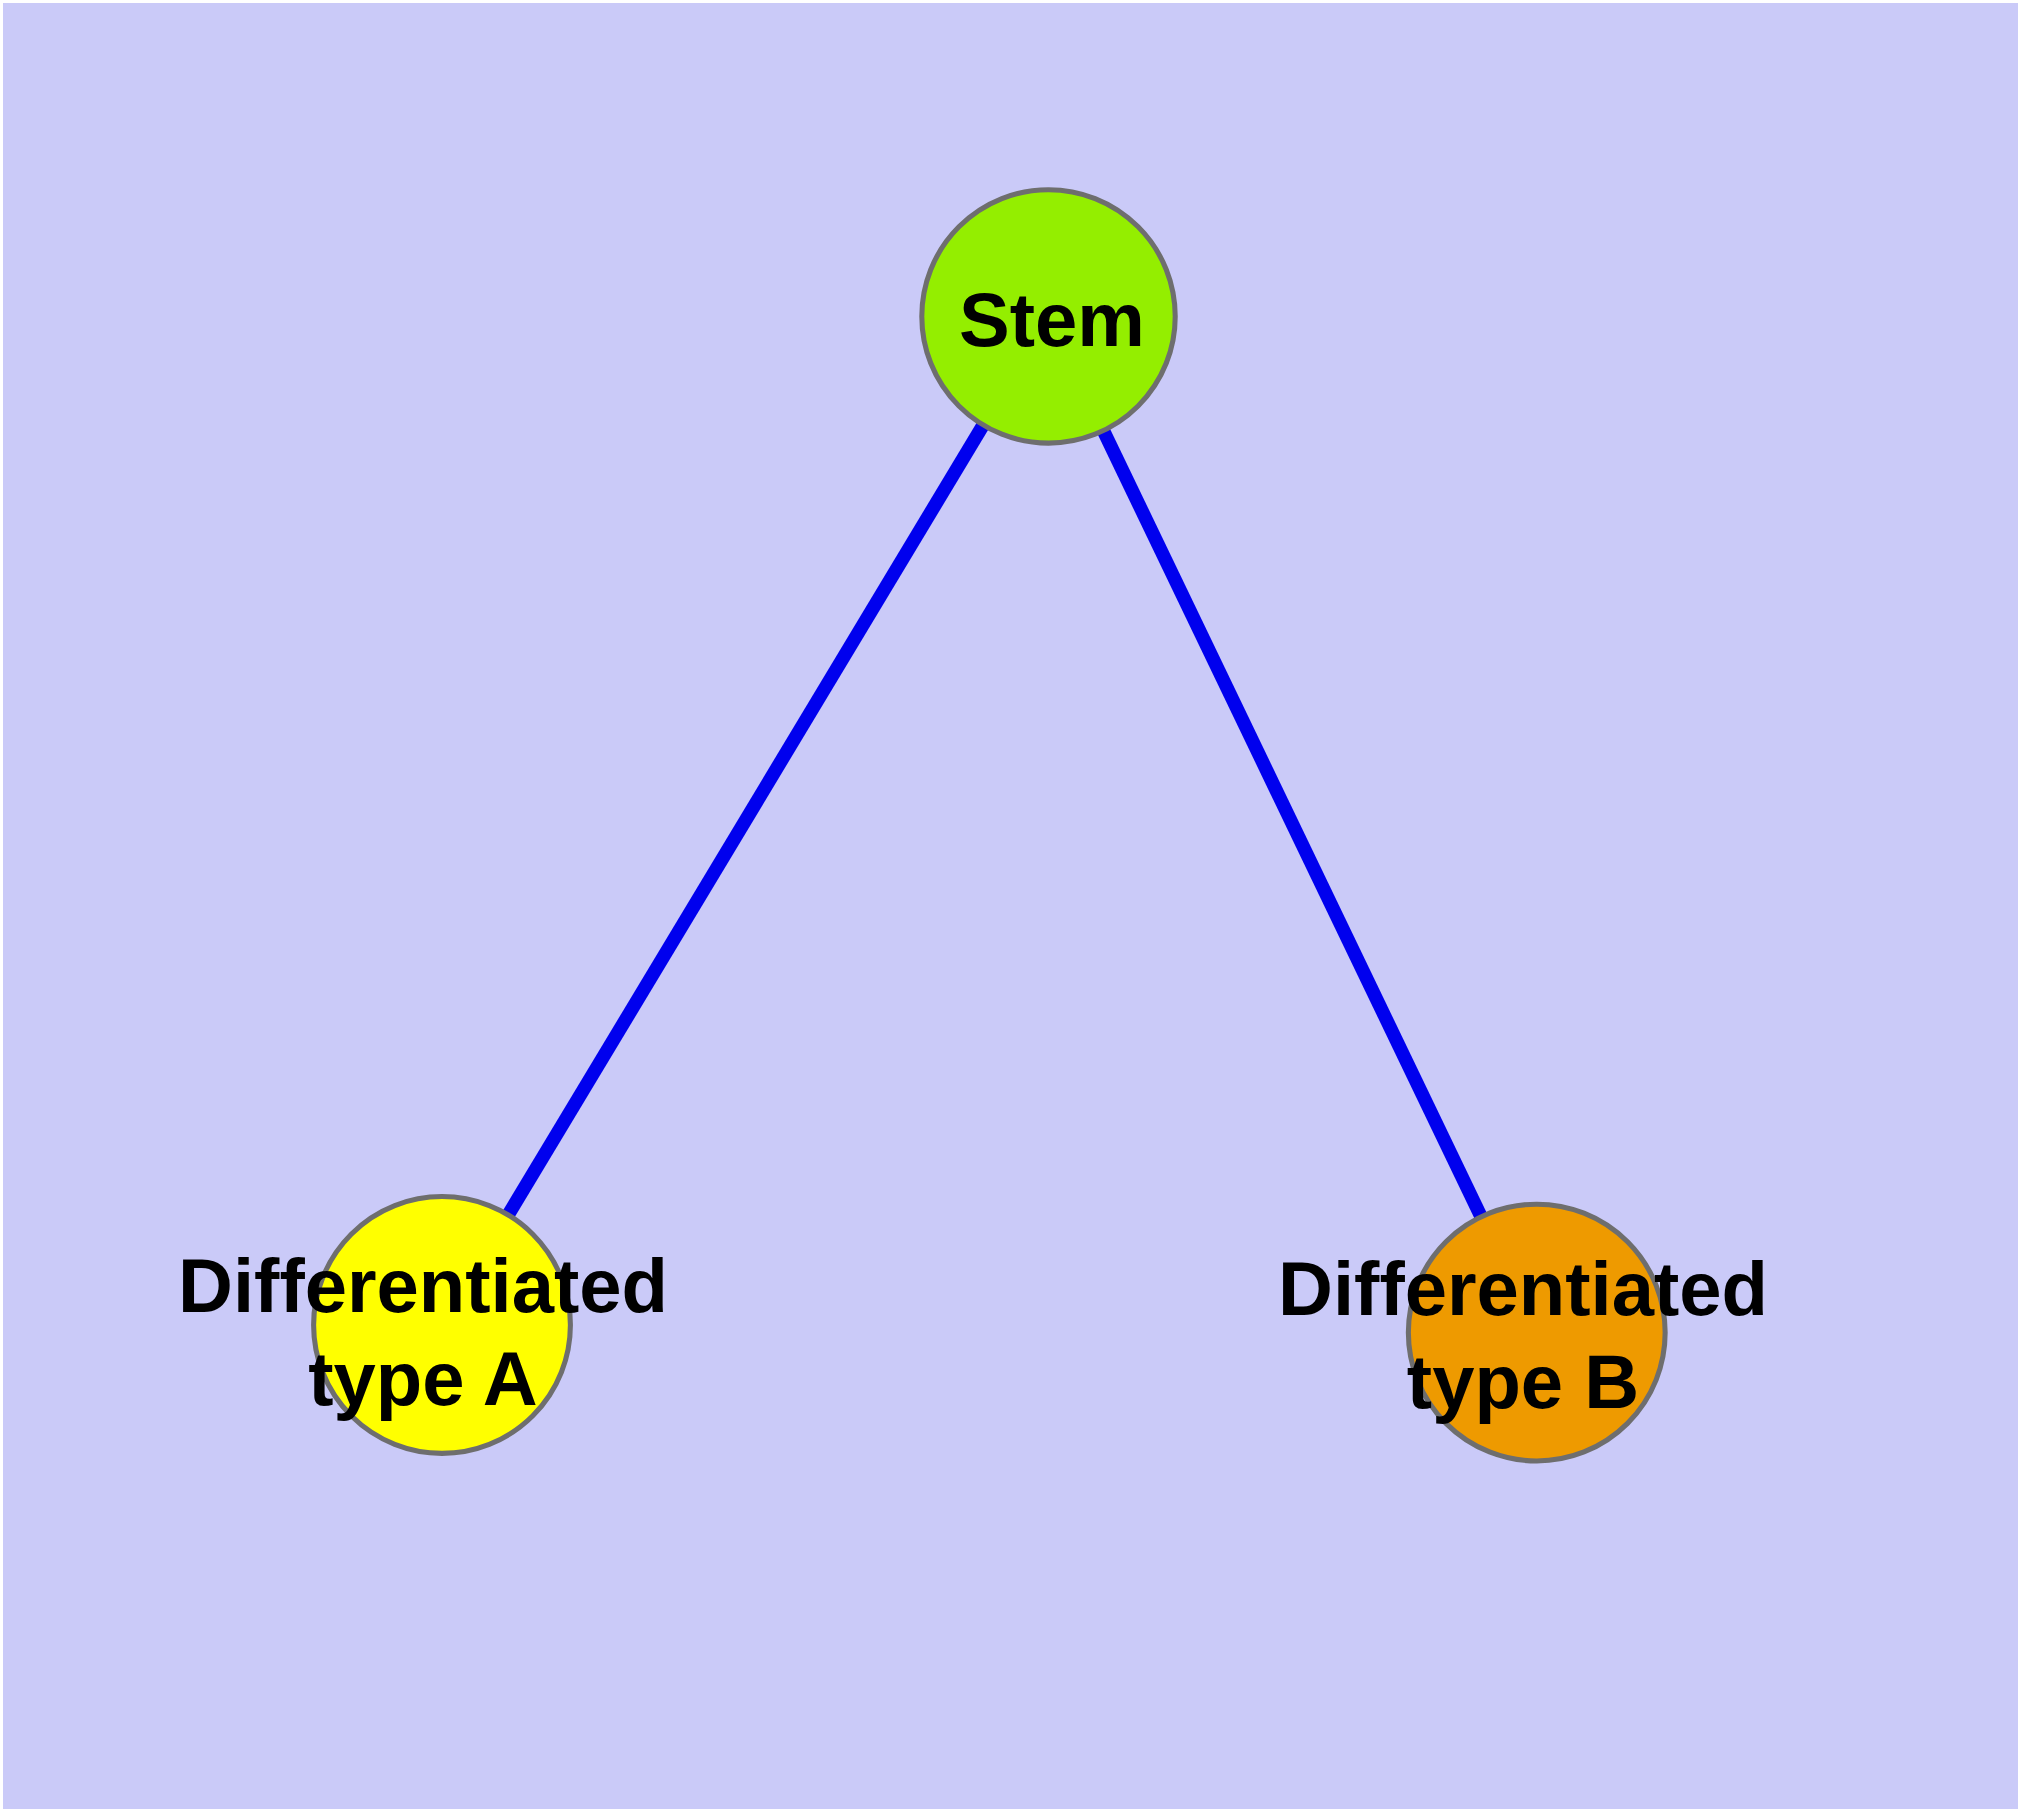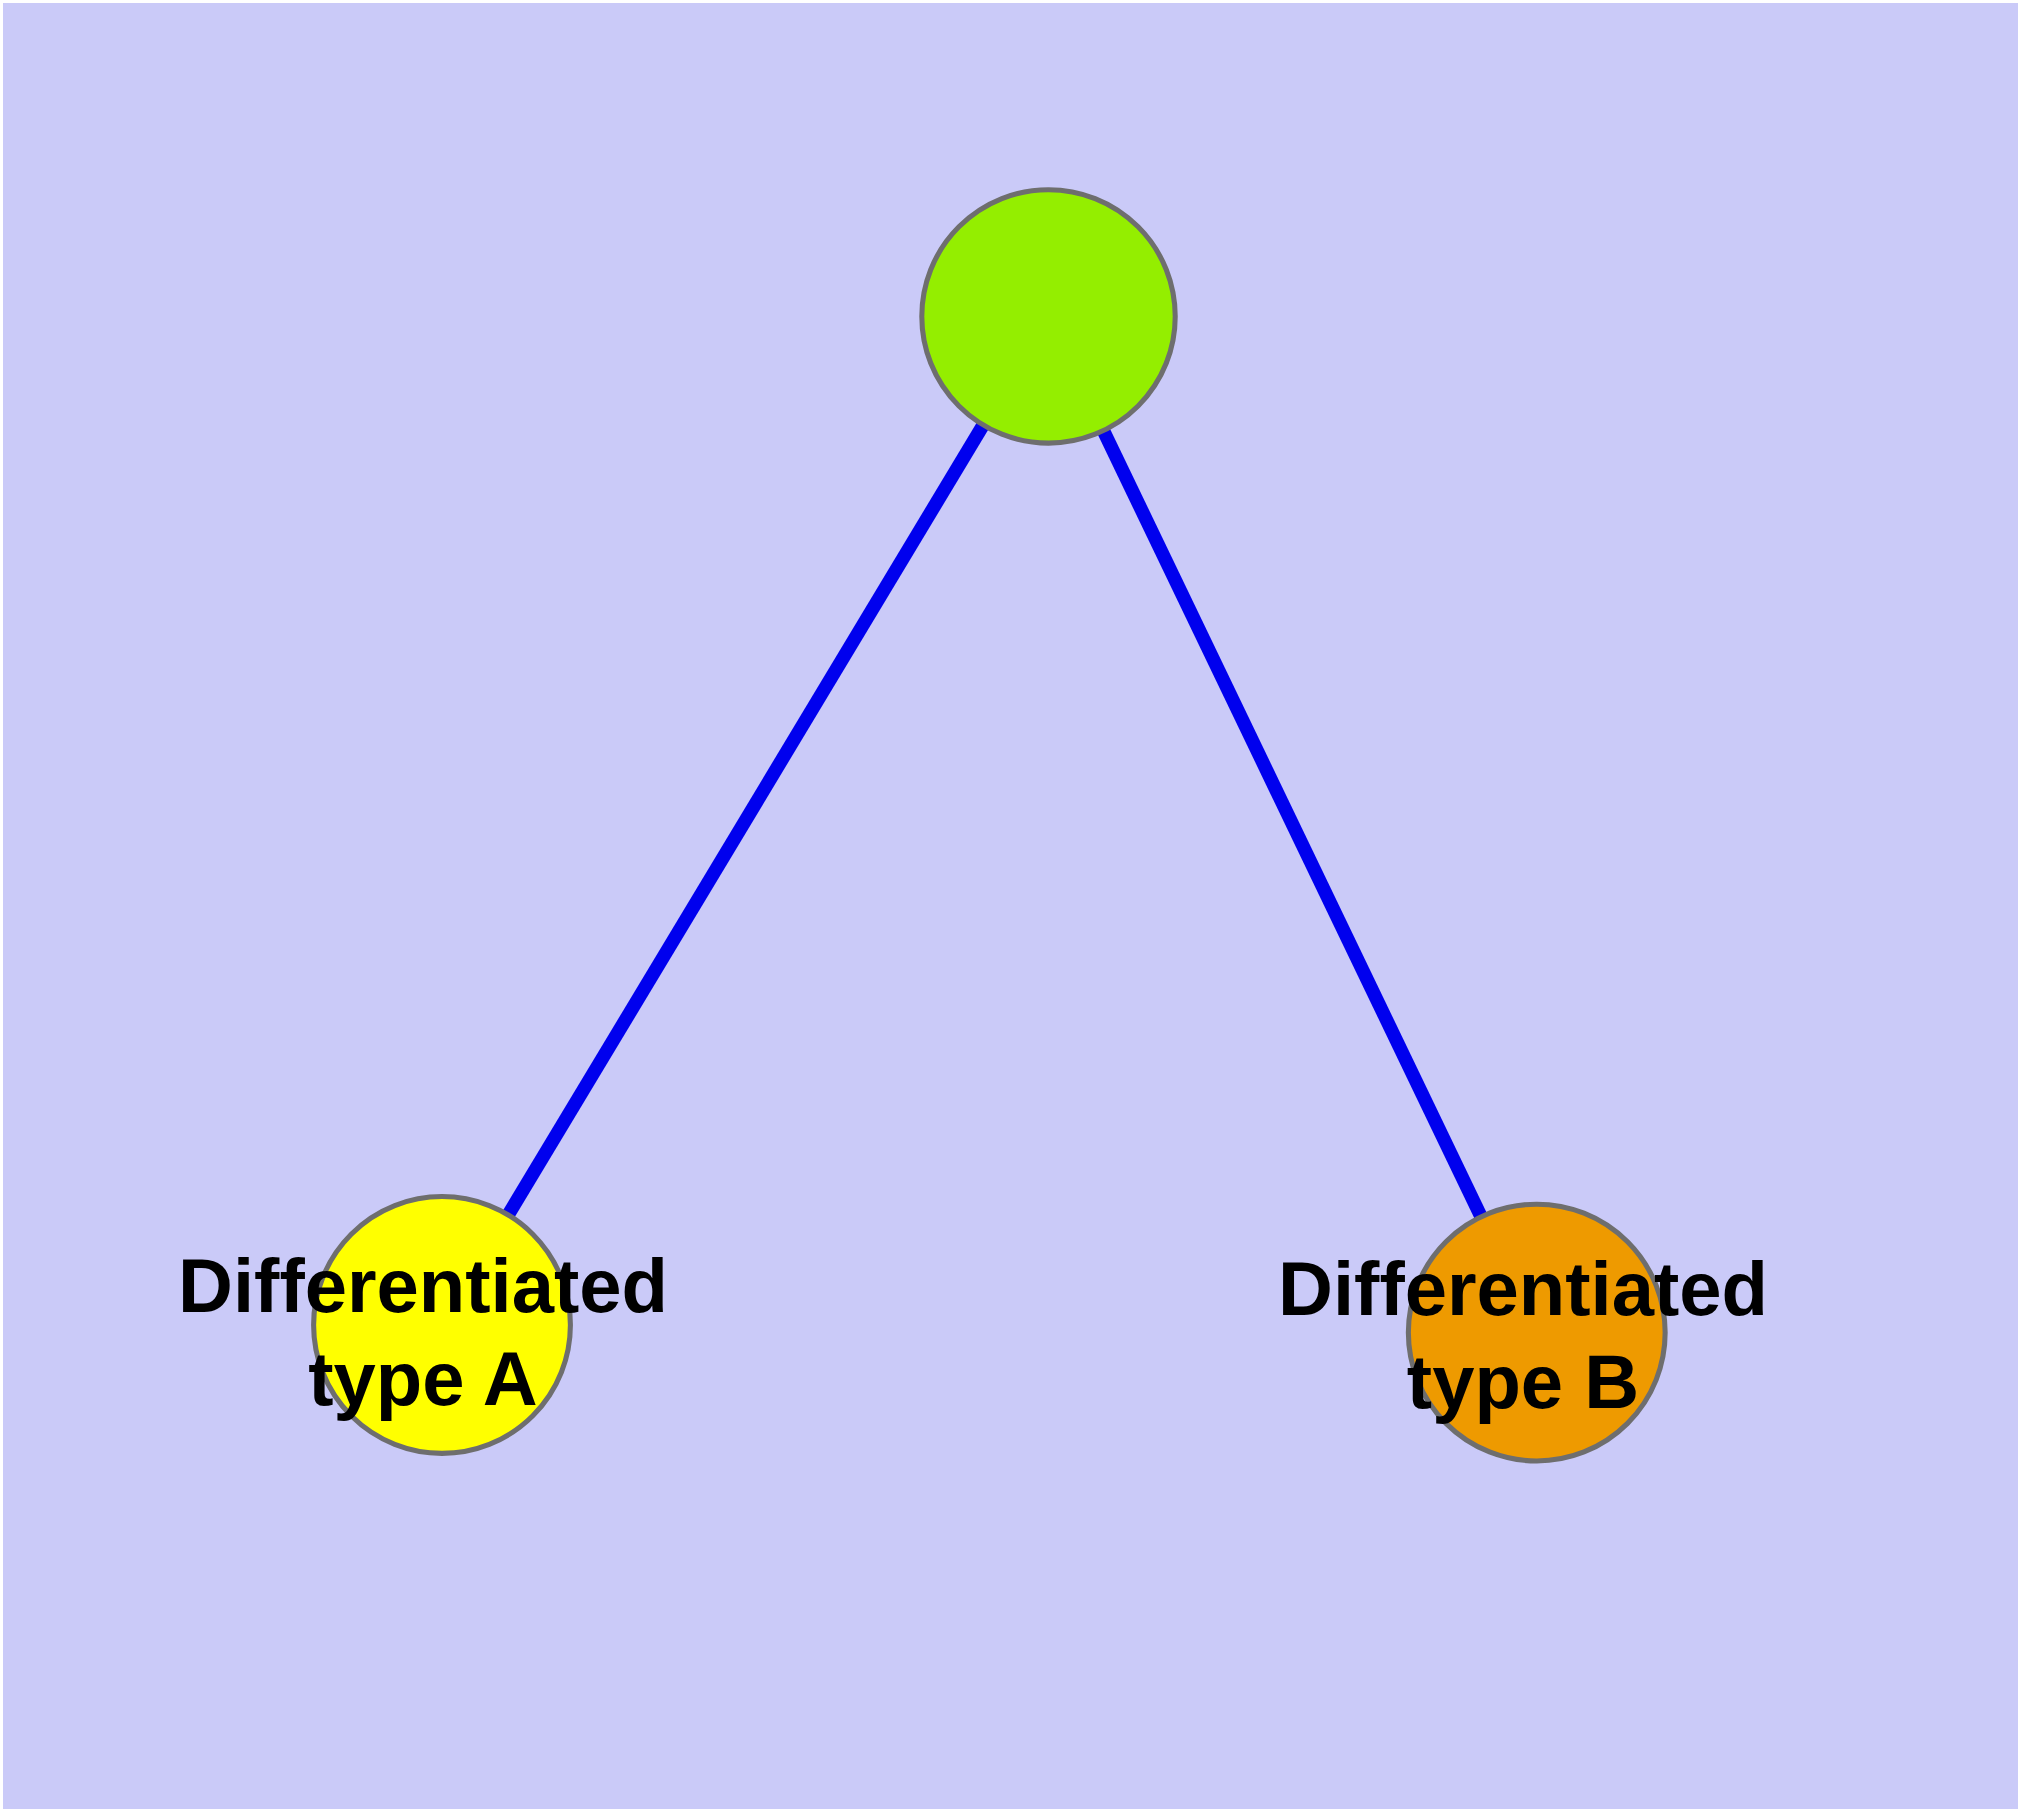--- a/index.html
+++ b/index.html
@@ -40,18 +40,19 @@
 <body>
 
 <div class="canvas" id="diagram-canvas" style="background: rgb(202, 202, 248); border-color: rgb(255, 255, 255);">
   <svg id="graph-svg" viewBox="0 0 2384 2138" aria-hidden="true">
       <line x1="1237" y1="371" x2="519" y2="1565" stroke="#0000EE" stroke-width="16"></line>
       <line x1="1237" y1="371" x2="1815" y2="1574" stroke="#0000EE" stroke-width="16"></line>
       <circle cx="1237" cy="371" r="150" fill="#94EE00" stroke="#6E6E6E" stroke-width="6"></circle>
       <circle cx="519" cy="1565" r="152" fill="#FFFF00" stroke="#6E6E6E" stroke-width="6"></circle>
       <circle cx="1815" cy="1574" r="152" fill="#EE9A00" stroke="#6E6E6E" stroke-width="6"></circle>
     </svg>
+  <div class="node-label" style="left: 1049px; top: 316px; color: rgb(0, 0, 0);">Stem</div>
   <div class="node-label" style="left: 420px; top: 1329px; color: rgb(0, 0, 0);">Differentiated
 type A</div>
   <div class="node-label" style="left: 1520px; top: 1332px; color: rgb(0, 0, 0);">Differentiated
 type B</div>
 </div>
 
 
 </body></html>

